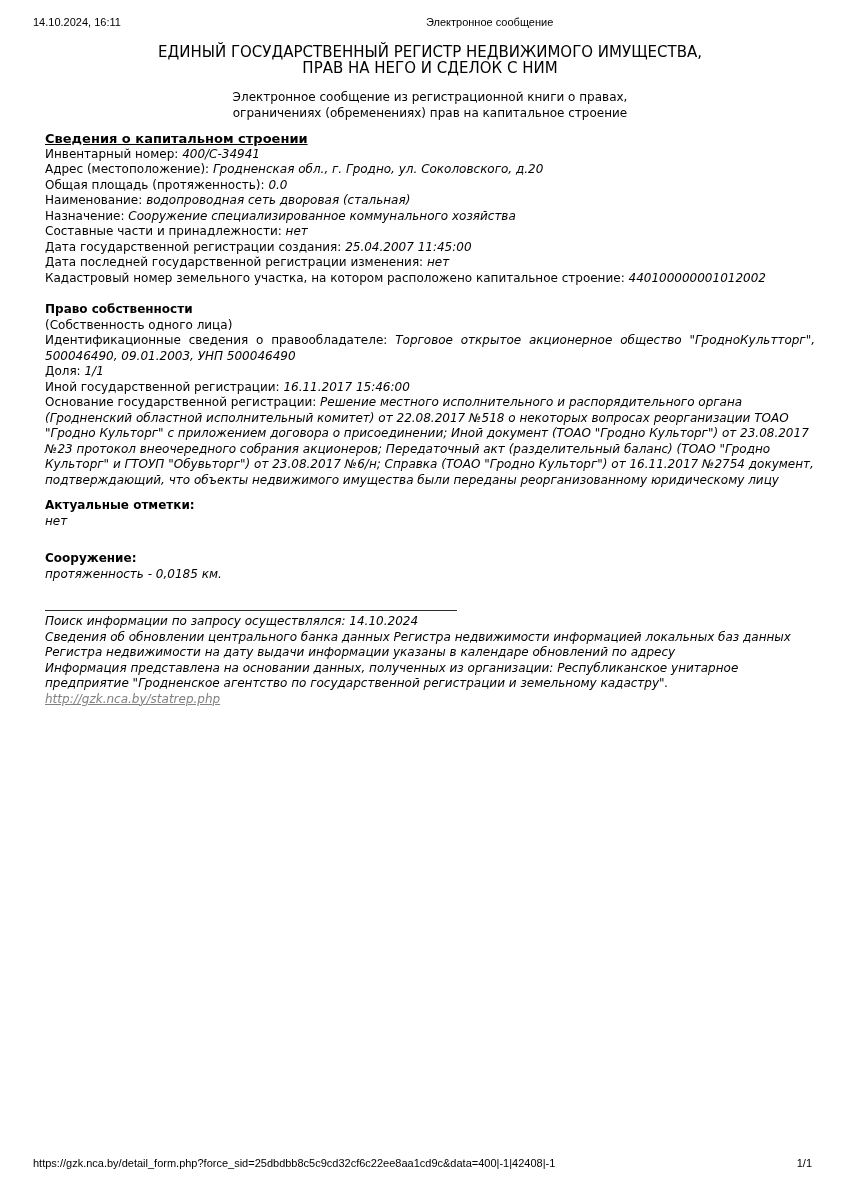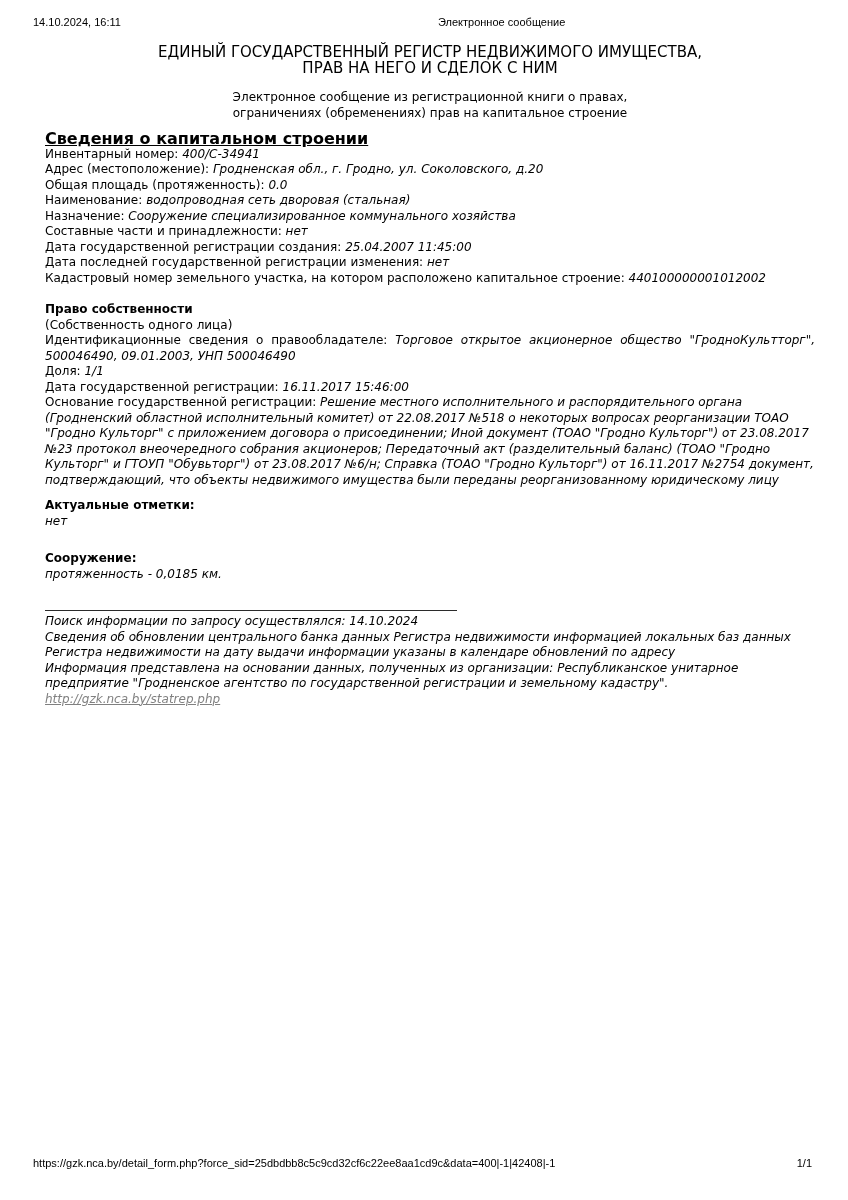--- a/index.html
+++ b/index.html
@@ -12,33 +12,33 @@
     overflow:hidden;
   }
   
   .print-header,.print-footer{
     position:absolute;left:0;right:0;
     font-family:"Liberation Sans",sans-serif;
     font-size:11px;color:#000;
   }
   .print-header{top:16px;}
   .ph-date{position:absolute;left:33px;top:0;}
-  .ph-title{position:absolute;left:426px;top:0;margin-left:12px;}
+  .ph-title{position:absolute;left:426px;top:0;}
   .print-footer{top:1157px;}
   .pf-url{position:absolute;left:33px;top:0;}
   .pf-page{position:absolute;right:36px;top:0;}
 
   
   .content{position:absolute;left:45px;top:45px;width:770px;}
   .line{line-height:15.5px;}
   .center{text-align:center;}
   .caps-title{font-size:15px;}
   .subtitle{margin-top:14px;}
   .bold{font-weight:bold;}
-  .sec-heading{font-weight:bold;text-decoration:underline;font-size:16px;line-height:15.5px;}
+  .sec-heading{font-weight:bold;text-decoration:underline;font-size:13px;line-height:15.5px;}
   .val{font-style:italic;}
   .just{text-align:justify;}
   .sec-building{margin-top:10px;}
   .sec-ownership{margin-top:16px;}
   .sec-marks{margin-top:10px;}
   .sec-notes{margin-top:22px;}
   .separator{margin-top:28px;width:412px;border-top:1.5px solid #2b2b2b;height:0;}
   .info-block{margin-top:3px;}
   .info-block .line{font-style:italic;}
   a.statrep-link{color:#808080;text-decoration:underline;font-style:italic;}
@@ -76,21 +76,21 @@
       <div class="line"><span>Дата государственной регистрации создания:</span> <span class="val">25.04.2007 11:45:00</span></div>
       <div class="line"><span>Дата последней государственной регистрации изменения:</span> <span class="val">нет</span></div>
       <div class="line"><span>Кадастровый номер земельного участка, на котором расположено капитальное строение:</span> <span class="val">440100000001012002</span></div>
     </div>
 
     <div class="sec-ownership">
       <div class="line bold">Право собственности</div>
       <div class="line">(Собственность одного лица)</div>
       <div class="line just"><span>Идентификационные сведения о правообладателе:</span> <span class="val">Торговое открытое акционерное общество "ГродноКультторг", 500046490, 09.01.2003, УНП 500046490</span></div>
       <div class="line"><span>Доля:</span> <span class="val">1/1</span></div>
-      <div class="line"><span>Дата государственной регистрации:</span> <span class="val">16.11.2017 15:46:00</span></div>
+      <div class="line"><span>Иной государственной регистрации:</span> <span class="val">16.11.2017 15:46:00</span></div>
       <div class="line"><span>Основание государственной регистрации:</span> <span class="val">Решение местного исполнительного и распорядительного органа (Гродненский областной исполнительный комитет) от 22.08.2017 №518 о некоторых вопросах реорганизации ТОАО "Гродно Культорг" с приложением договора о присоединении; Иной документ (ТОАО "Гродно Культорг") от 23.08.2017 №23 протокол внеочередного собрания акционеров; Передаточный акт (разделительный баланс) (ТОАО "Гродно Культорг" и ГТОУП "Обувьторг") от 23.08.2017 №6/н; Справка (ТОАО "Гродно Культорг") от 16.11.2017 №2754 документ, подтверждающий, что объекты недвижимого имущества были переданы реорганизованному юридическому лицу</span></div>
     </div>
 
     <div class="sec-marks">
       <div class="line bold">Актуальные отметки:</div>
       <div class="line val">нет</div>
     </div>
 
     <div class="sec-notes">
       <div class="line bold">Сооружение:</div>

